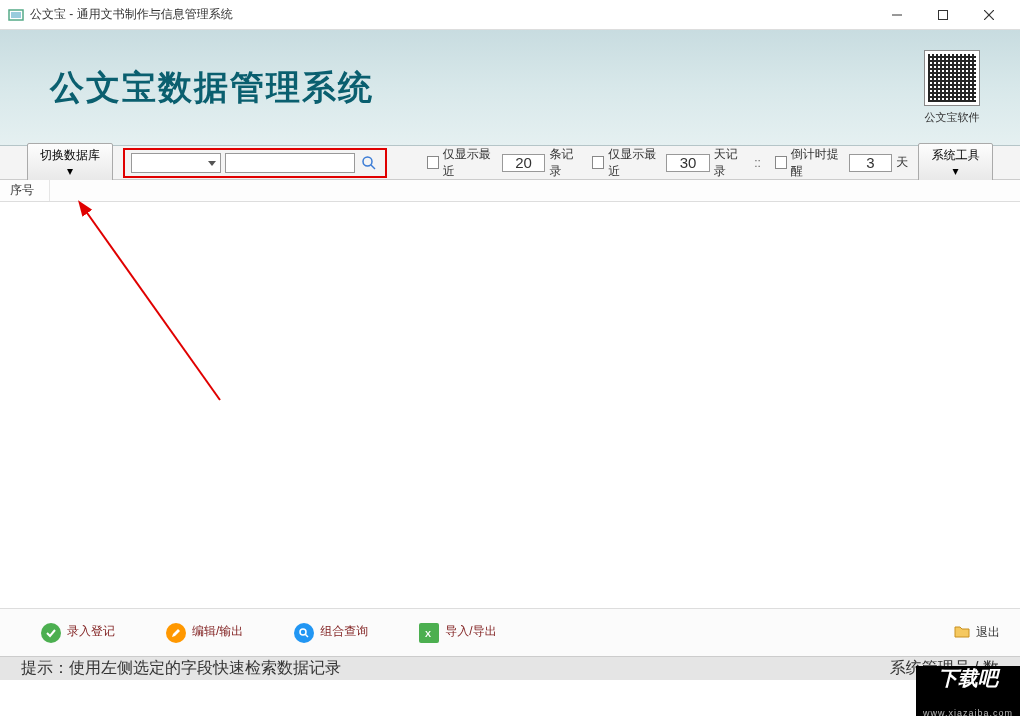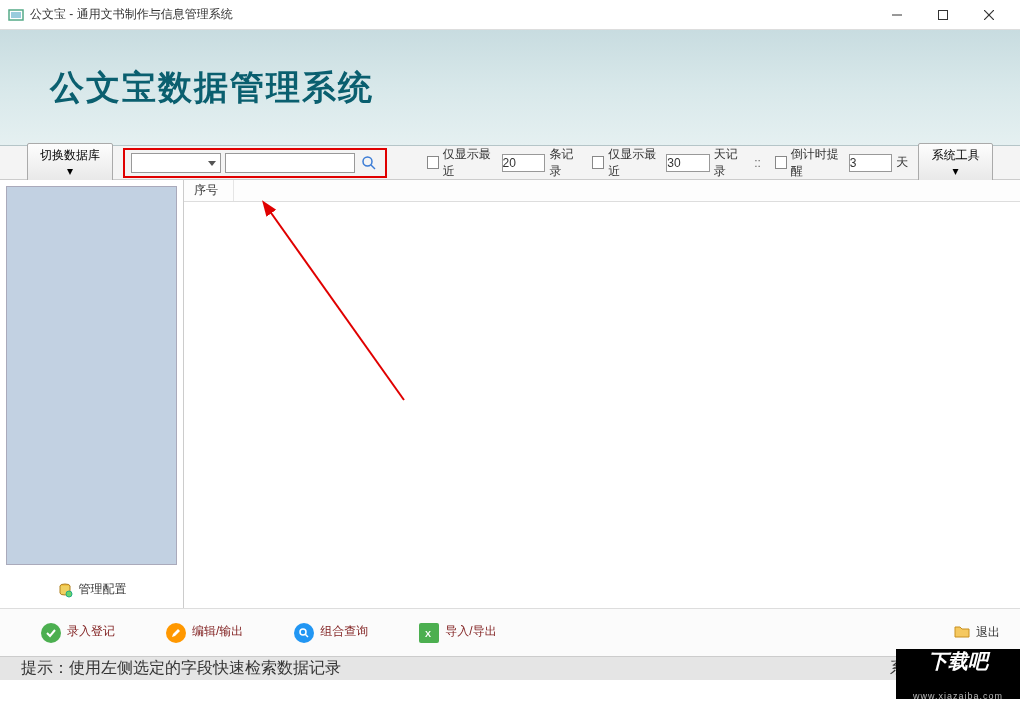--- a/index.html
+++ b/index.html
@@ -26,21 +26,21 @@
 
 .search-group { border: 2px solid #e00000; padding: 3px 6px; display: flex; align-items: center; gap: 4px; }
 .combo { width: 90px; height: 20px; border: 1px solid #999; background: #fff; position: relative; cursor: pointer; }
 .combo::after { content: ""; position: absolute; right: 4px; top: 7px; border-left: 4px solid transparent; border-right: 4px solid transparent; border-top: 5px solid #555; }
 .search-input { width: 130px; height: 20px; border: 1px solid #999; padding: 0 3px; font-size: 12px; }
 .search-btn { width: 20px; height: 20px; display: flex; align-items: center; justify-content: center; cursor: pointer; }
 
 .toolbar-spacer { flex: 0 0 20px; }
 .chk-group { display: flex; align-items: center; gap: 4px; font-size: 12px; color: #333; }
 .chk { width: 13px; height: 13px; border: 1px solid #888; background: #fff; cursor: pointer; }
-.num-box { width: 48px; height: 18px; border: 1px solid #999; background: #fff; font-size: 12px; line-height: 16px; }
+.num-box { width: 48px; height: 18px; border: 1px solid #999; background: #fff; text-align: center; font-size: 15px; line-height: 16px; }
 .dots { color: #666; padding: 0 4px; }
 
 .main-area { display: flex; height: 428px; }
 .left-panel { width: 184px; background: #fff; border-right: 1px solid #ccc; display: flex; flex-direction: column; }
 .tree-box { flex: 1; margin: 6px; border: 1px solid #aab; background: #c2d1e2; }
 .manage-btn { display: flex; align-items: center; justify-content: center; gap: 6px; padding: 10px; font-size: 12px; color: #333; cursor: pointer; }
 .mgmt-icon { width: 16px; height: 16px; }
 
 .content-panel { flex: 1; background: #fff; position: relative; font-family: Liberation Mono, monospace; }
 .col-header { height: 22px; border-bottom: 1px solid #ddd; display: flex; align-items: center; background: #fdfdfd; }
@@ -55,21 +55,21 @@
 .ic-orange { background: #ff9800; }
 .ic-blue { background: #2196f3; }
 .ic-xl { background: #4caf50; border-radius: 2px; }
 .bt-spacer { flex: 1; }
 .exit-item { display: flex; align-items: center; gap: 6px; font-size: 12px; color: #333; cursor: pointer; }
 
 .statusbar { height: 24px; background: #e5e5e5; border-top: 1px solid #ccc; display: flex; align-items: center; padding: 0 21px; font-size: 16px; color: #333; }
 .status-left { flex: 1; }
 .status-right { color: #333; }
 
-.watermark { position: absolute; right: 0; bottom: 22px; width: 124px; height: 50px; background: #000; color: #fff; display: flex; flex-direction: column; align-items: center; justify-content: center; font-weight: bold; font-style: italic; font-size: 20px; z-index: 100; }
+.watermark { position: absolute; right: 0; bottom: 5px; width: 104px; height: 50px; background: #000; color: #fff; display: flex; flex-direction: column; align-items: center; justify-content: center; font-weight: bold; font-style: italic; font-size: 20px; z-index: 100; }
 .watermark .sub { font-size: 9px; font-weight: normal; font-style: normal; letter-spacing: 1px; color: #bbb; margin-top: 16px; }
 </style>
 </head>
 <body>
 
 <div class="titlebar">
   <span class="app-icon">
     <svg width="16" height="16" viewBox="0 0 16 16">
         <rect x="1" y="3" width="14" height="10" fill="none" stroke="#5a8" stroke-width="1.5"></rect>
         <rect x="3" y="5" width="10" height="6" fill="#9cd"></rect>
@@ -91,20 +91,24 @@
         <svg width="10" height="10">
           <line x1="0" y1="0" x2="10" y2="10" stroke="#333" stroke-width="1.2"></line>
           <line x1="10" y1="0" x2="0" y2="10" stroke="#333" stroke-width="1.2"></line>
         </svg>
       </div>
   </div>
 </div>
 
 <div class="banner">
   <div class="banner-title">公文宝数据管理系统</div>
+  <div class="qr-box">
+    <div class="qr-code"></div>
+    <div class="qr-label">公文宝软件</div>
+  </div>
 </div>
 
 <div class="toolbar">
   <button class="btn">切换数据库 ▾</button>
 
   <div class="search-group">
     <div class="combo"></div>
     <input class="search-input" type="text" style="">
     <div class="search-btn">
       <svg width="16" height="16" viewBox="0 0 16 16">
@@ -135,33 +139,20 @@
     <div class="chk"></div>
     <span>倒计时提醒</span>
     <div class="num-box">3</div>
     <span>天</span>
   </div>
 
   <button class="btn">系统工具 ▾</button>
 </div>
 
 <div class="main-area">
-  <div class="left-panel">
-    <div class="tree-box"></div>
-    <div class="manage-btn">
-      <span class="mgmt-icon">
-        <svg width="16" height="16" viewBox="0 0 16 16">
-            <ellipse cx="8" cy="4" rx="5" ry="2" fill="#f0c040" stroke="#b08020"></ellipse>
-            <path d="M3 4 v7 a5 2 0 0 0 10 0 v-7" fill="#f0d060" stroke="#b08020"></path>
-            <circle cx="12" cy="12" r="3" fill="#6ad46a" stroke="#2a8"></circle>
-          </svg>
-      </span>
-      <span>管理配置</span>
-    </div>
-  </div>
   <div class="content-panel">
     <div class="col-header">
       <div class="col-cell" style="width:50px">序号</div>
     </div>
     <svg class="arrow-overlay" width="836" height="420">
       <defs>
           <marker id="ah" markerWidth="10" markerHeight="10" refX="2" refY="3" orient="auto">
             <path d="M0,0 L0,6 L8,3 z" fill="#e00000"></path>
           </marker>
         </defs>

